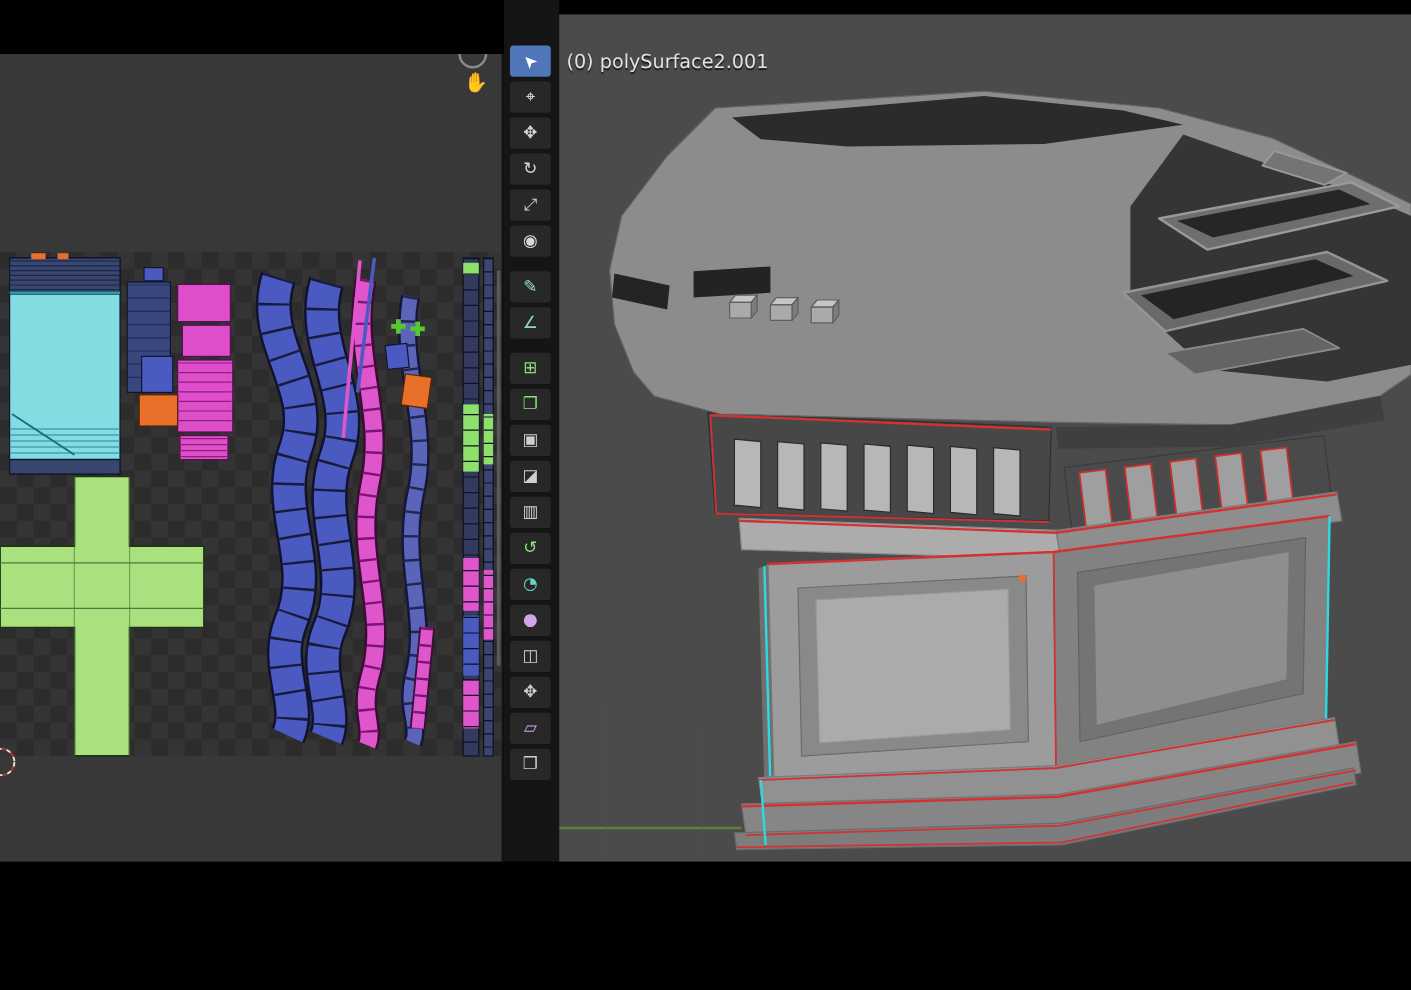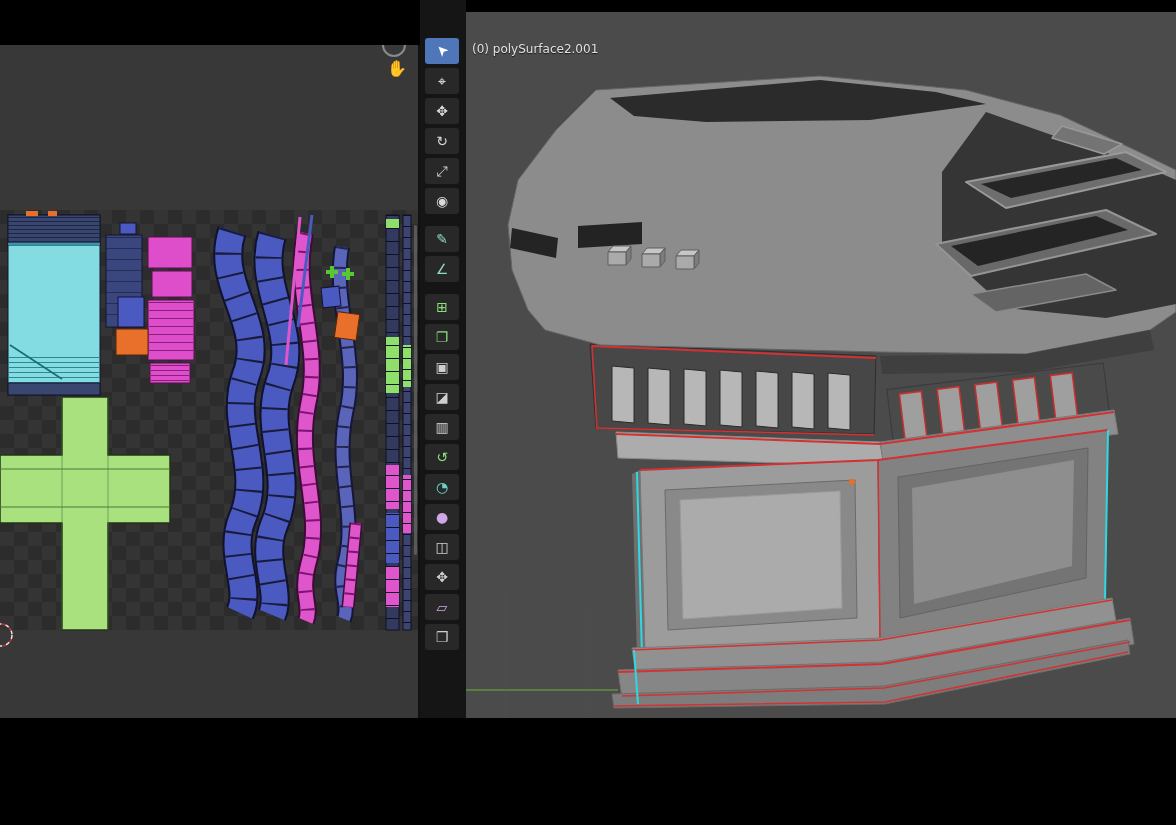--- a/index.html
+++ b/index.html
@@ -21,21 +21,21 @@
   .toolbar{position:absolute;left:420px;top:0;width:46px;height:718px;background:#151515;}
   .tools{position:absolute;left:5px;top:38px;display:flex;flex-direction:column;}
   .tool{width:34px;height:26px;margin-bottom:4px;background:#282828;border-radius:3px;
     display:flex;align-items:center;justify-content:center;font-size:14px;color:#ccc;cursor:default;}
   .tool.active{background:#4f76b8;}
   .tool span{line-height:1;display:inline-block;}
   .tool-sep{height:8px;}
 
   
   .viewport{position:absolute;left:466px;top:12px;width:710px;height:706px;background:#4b4b4b;overflow:hidden;}
-  .vp-header{position:absolute;left:6px;top:30px;color:#e2e2e2;font-size:12px;text-shadow:0 1px 1px rgba(0,0,0,.7);}
+  .vp-header{position:absolute;left:6px;top:30px;color:#e2e2e2;font-size:16px;text-shadow:0 1px 1px rgba(0,0,0,.7);}
   .model-svg{position:absolute;left:0;top:0;}
 </style>
 </head>
 <body>
 
 <div class="page">
 
   <div class="uv-panel">
     <div class="uv-checker"></div>
 

